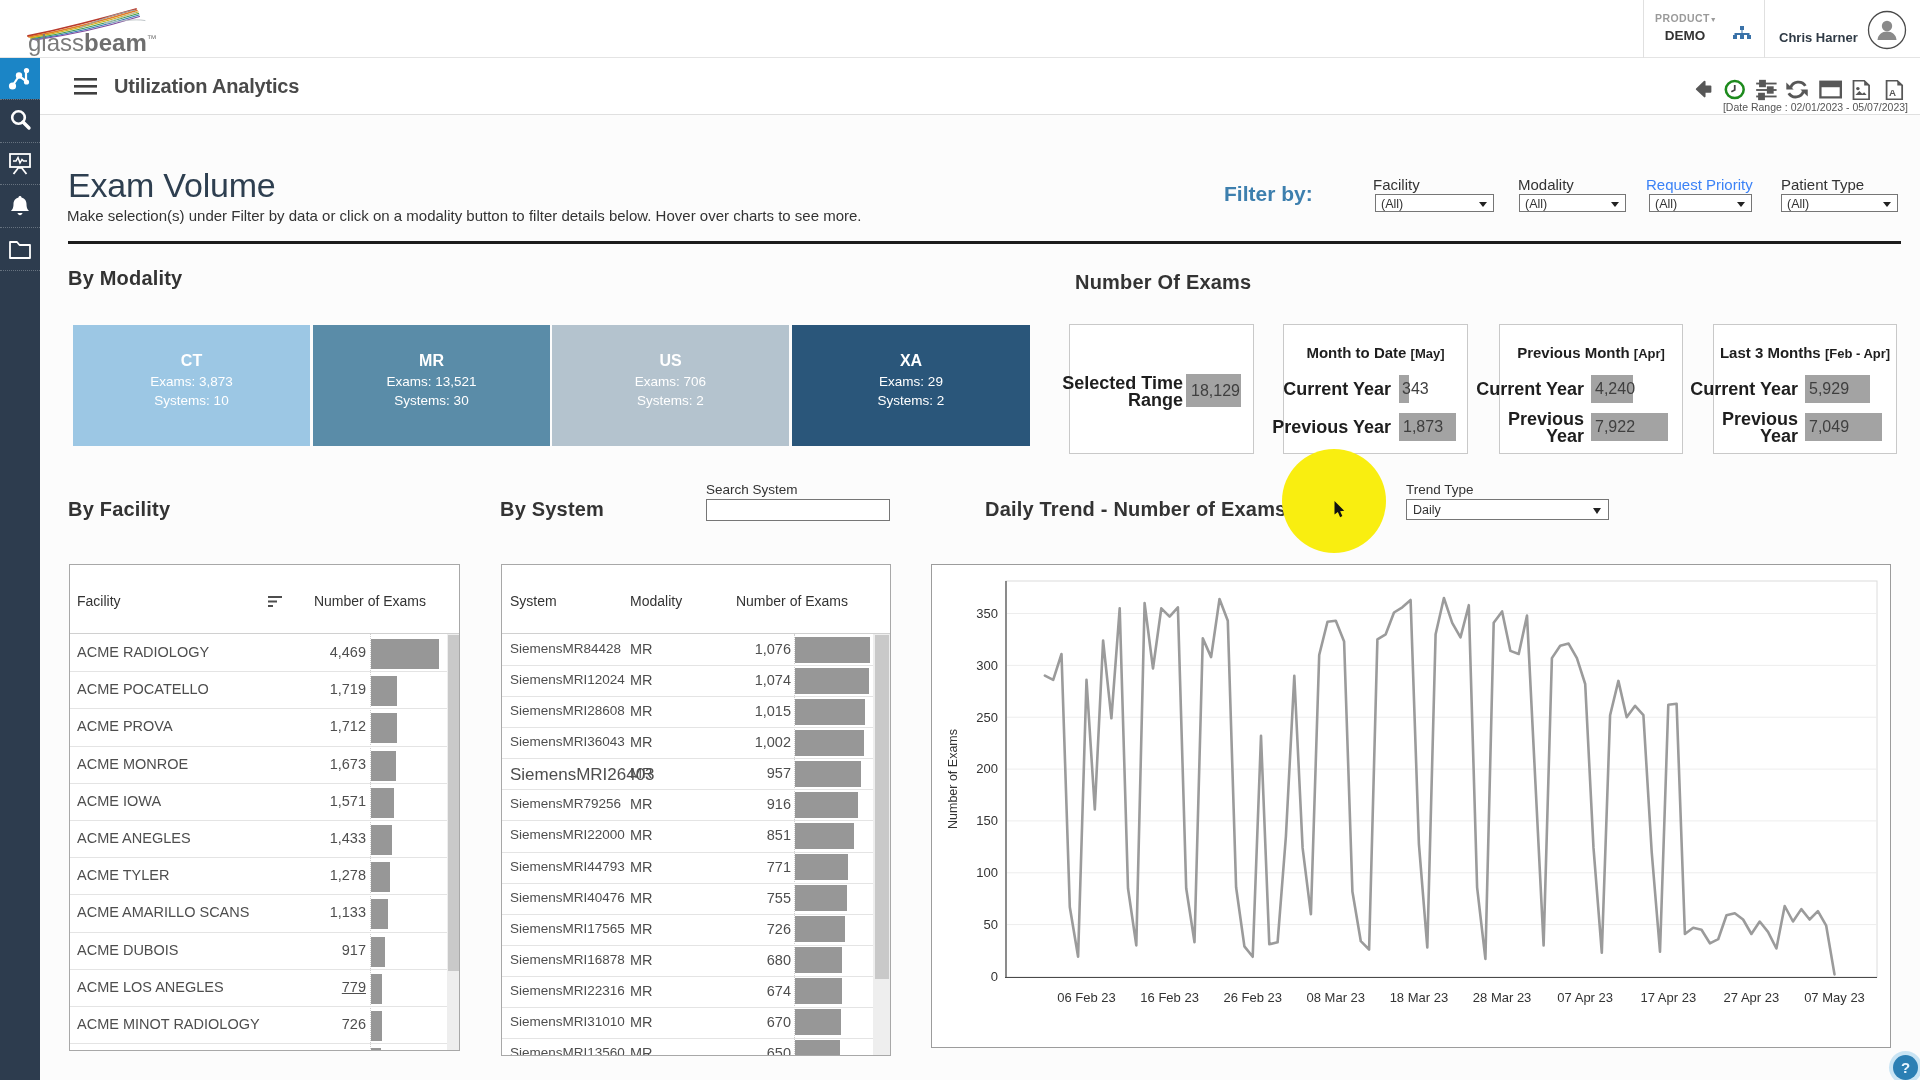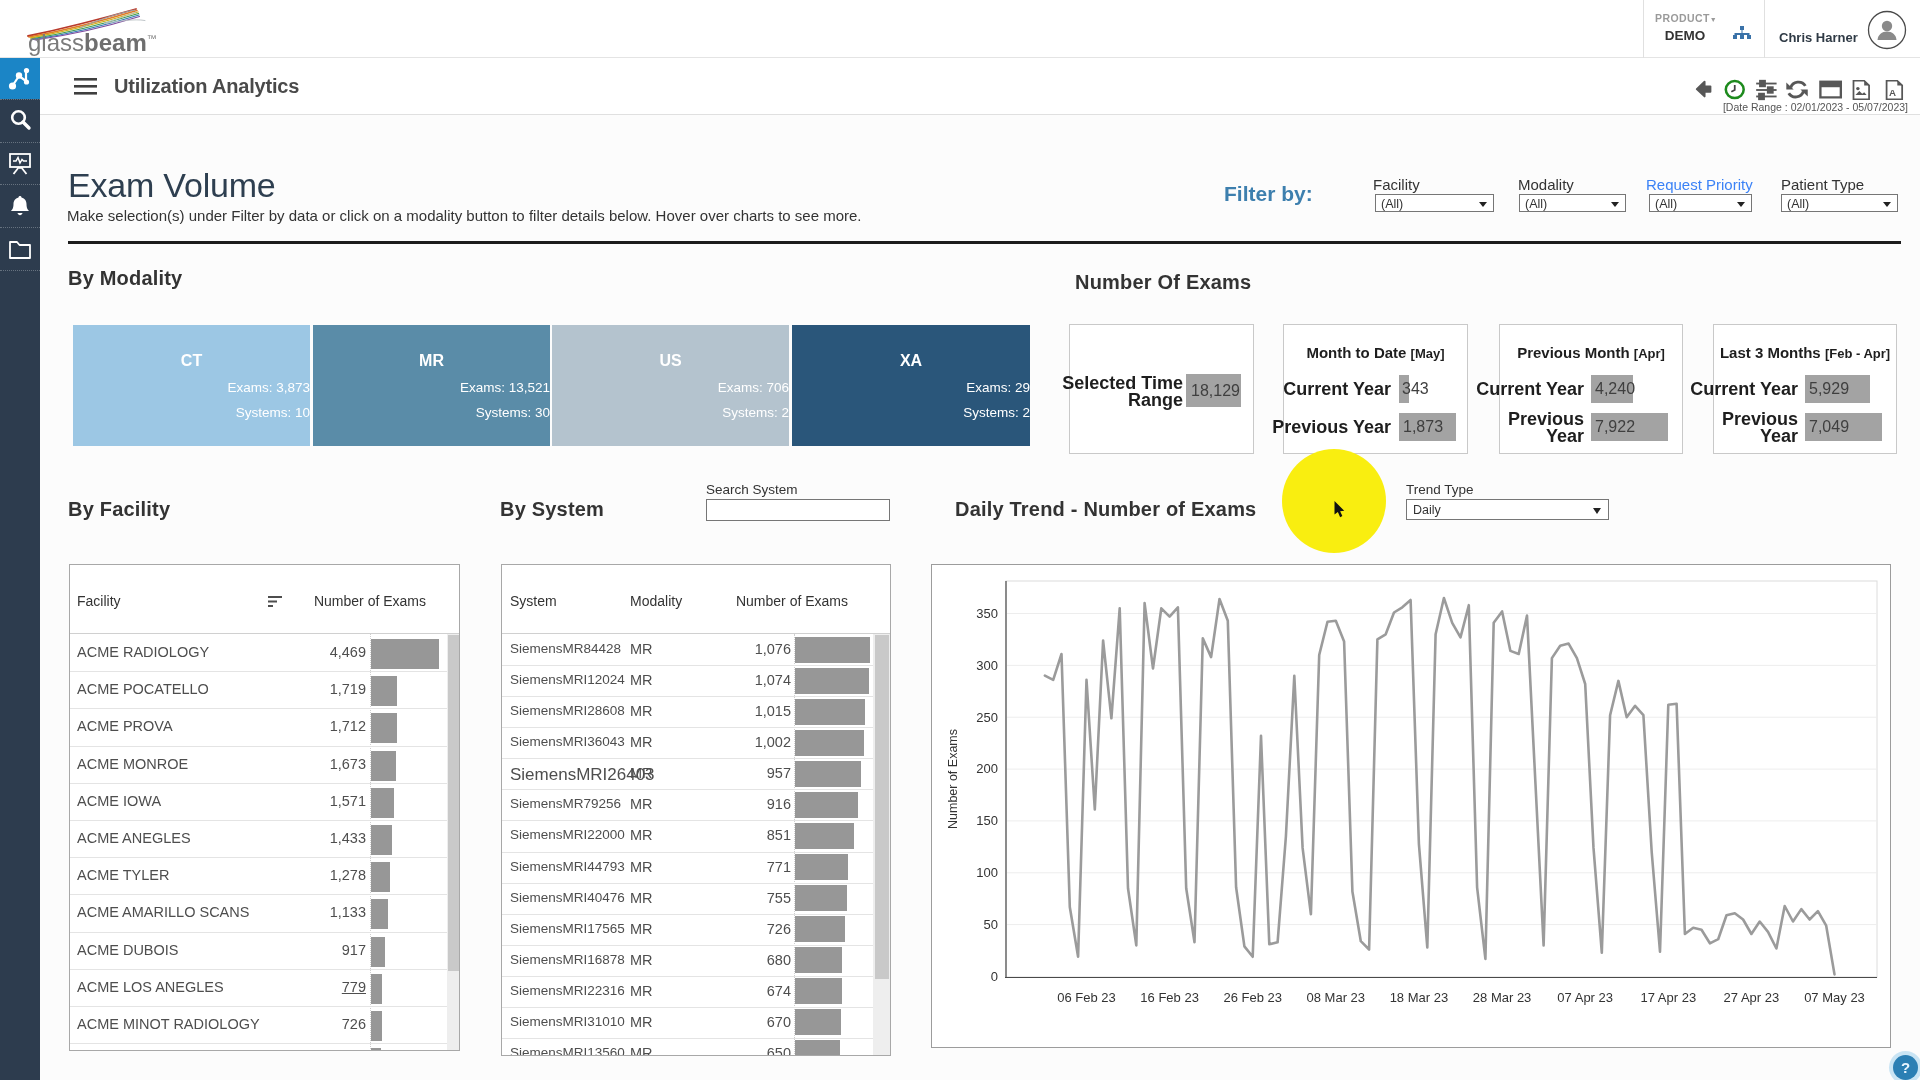--- a/index.html
+++ b/index.html
@@ -18,21 +18,21 @@
 .sect { position:absolute; font-size:20px; font-weight:700; color:#333333; letter-spacing:0.2px; white-space:nowrap; }
 .card { position:absolute; background:#fff; border:1px solid #c9c9c9; }
 .gbar { position:absolute; background:#a3a3a3; }
 .panel { position:absolute; background:#fff; border:1px solid #a8a8a8; }
 .rowline { position:absolute; left:0; height:1px; background:#e4e4e4; }
 .cell { position:absolute; font-size:14.5px; color:#4e4e4e; white-space:nowrap; }
 .hcell { position:absolute; font-size:14px; color:#333; white-space:nowrap; }
 .tbar { position:absolute; background:#979797; }
 .mblk { position:absolute; top:325px; width:237px; height:121px; color:#fff; text-align:center; }
 .mt { margin-top:27px; font-size:16px; font-weight:700; }
-.ml { margin-top:10px; font-size:13.5px;text-align:right; }
+.ml { margin-top:4px; font-size:13.5px; }
 .ctitle { position:absolute; left:0; top:19px; width:100%; text-align:center; font-size:15px; font-weight:700; color:#1e1e1e; }
 .cb { font-size:13px; }
 .clab { position:absolute; font-size:18px; font-weight:700; color:#1e1e1e; line-height:17px; white-space:nowrap; }
 .cnum { position:absolute; font-size:16px; color:#3f3f3f; }
 .fsel { height:18px; background:#fff; border:1px solid #767676; }
 .fsel:after { content:"(All)"; position:absolute; left:5px; top:1.5px; font-size:12.5px; color:#333; }
 .fsel:before { content:""; position:absolute; right:6px; top:6.5px; border-left:4px solid transparent; border-right:4px solid transparent; border-top:5.5px solid #222; }
 </style>
 </head>
 <body>
@@ -386,21 +386,21 @@
       <div class="cell" style="left:128px;top:410.9px;">MR</div>
       <div class="cell" style="left:189px;top:410.9px;width:100px;text-align:right;">650</div>
       <div class="tbar" style="left:292.5px;top:406.4px;width:45.3px;height:26px;"></div>
 
       </div>
       <div class="abs" style="left:371px;top:69px;width:17px;height:422px;background:#eeeeee;"></div>
       <div class="abs" style="left:372.5px;top:70px;width:14px;height:344px;background:#c9c9c9;"></div>
     </div>
   </div>
   <div id="chart" class="abs">
-    <div class="sect" style="left:955px;top:498px;">Daily Trend - Number of Exams</div>
+    <div class="sect" style="left:985px;top:498px;">Daily Trend - Number of Exams</div>
     <div class="abs" style="left:1406px;top:482px;font-size:13.5px;color:#333;">Trend Type</div>
     <div class="abs" style="left:1406px;top:499px;width:203px;height:21px;background:#fff;border:1px solid #767676;">
       <span style="position:absolute;left:6px;top:3px;font-size:12.5px;color:#333;">Daily</span>
       <span style="position:absolute;right:7px;top:8px;border-left:4.5px solid transparent;border-right:4.5px solid transparent;border-top:6px solid #222;"></span>
     </div>
     <div class="abs" style="left:931px;top:564px;width:960px;height:484px;background:#fff;border:1px solid #9c9c9c;">
       <svg width="958" height="482" viewBox="0 0 958 482">
         <rect x="74" y="16" width="871" height="396" fill="#ffffff" stroke="#dcdcdc" stroke-width="1"></rect>
         <g stroke="#ededed" stroke-width="1">
           <line x1="74" y1="359.6" x2="945" y2="359.6"></line>

